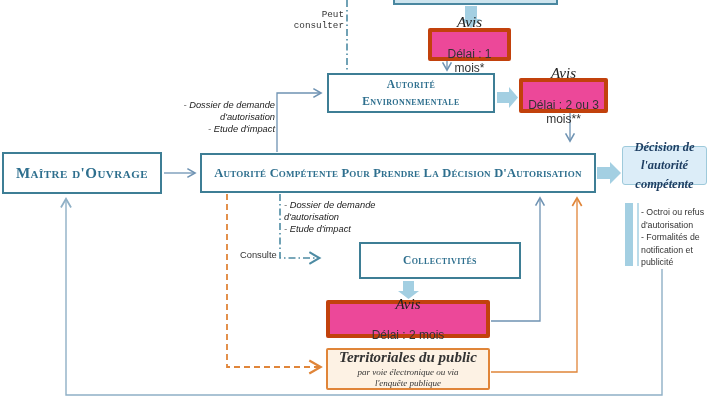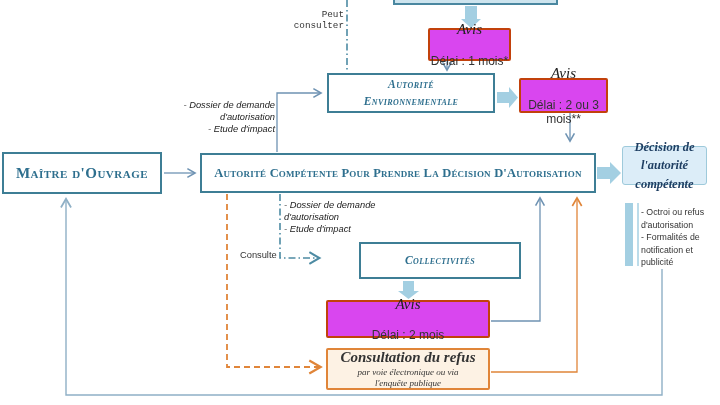--- a/index.html
+++ b/index.html
@@ -3,29 +3,29 @@
 <meta charset="utf-8">
 <style>
   html,body{margin:0;padding:0;background:#fff;}
   #canvas{position:relative;width:720px;height:405px;background:#fff;overflow:hidden;
           font-family:"Liberation Sans",sans-serif;}
   svg.connectors{position:absolute;left:0;top:0;width:720px;height:405px;}
 
   .box{position:absolute;box-sizing:border-box;display:flex;flex-direction:column;
        align-items:center;justify-content:center;text-align:center;}
   .box-teal{background:#ffffff;border:2px solid #3e7e95;}
-  .box-light{background:#d946ef;border:2px solid #c2410c;border-radius:2px;gap:14px;}
+  .box-light{background:#ec4899;border:4px solid #c2410c;border-radius:2px;gap:14px;}
   .box-decision{background:#dcedf8;border:1px solid #9ecadb;border-radius:3px;}
   .box-orange{background:#fdf2e4;border:2px solid #e08539;border-radius:2px;}
 
   .smallcaps{font-family:"Liberation Serif",serif;font-variant:small-caps;
              font-weight:bold;color:#2e6f8e;}
   .mo-label{font-size:15px;letter-spacing:.5px;}
   .ac-label{font-size:12.5px;letter-spacing:.2px;white-space:nowrap;}
-  .dual-label{font-size:11.5px;line-height:1.45;letter-spacing:.4px;font-style:italic;}
+  .dual-label{font-size:11.5px;line-height:1.45;letter-spacing:.4px;}
 
   .avis-title{font-family:"Liberation Serif",serif;font-style:italic;font-size:15px;
               color:#222;line-height:1.1;}
   .delay{font-size:12px;color:#333;margin-top:2px;}
 
   .decision-text{font-family:"Liberation Serif",serif;font-style:italic;font-size:12.5px;
                  color:#1f3f63;line-height:1.45;font-weight:bold;}
   .consult-title{font-family:"Liberation Serif",serif;font-style:italic;font-size:15px;
                  color:#333;font-weight:bold;line-height:1.1;}
   .consult-sub{font-family:"Liberation Serif",serif;font-style:italic;font-size:9px;
@@ -167,18 +167,18 @@
   <div class="box box-teal" style="left:327px;top:242px;width:162px;height:37px;margin-left:32px;">
     <span class="smallcaps dual-label">Collectivités</span>
   </div>
 
   <div class="box box-light" style="left:326px;top:300px;width:164px;height:38px;">
     <span class="avis-title">Avis</span>
     <span class="delay">Délai : 2 mois</span>
   </div>
 
   <div class="box box-orange" style="left:326px;top:348px;width:164px;height:42px;">
-    <span class="consult-title">Consultation du refus</span>
+    <span class="consult-title">Territoriales du public</span>
     <span class="consult-sub">par voie électronique ou via</span>
     <span class="consult-sub" style="margin-top:0;">l'enquête publique</span>
   </div>
 
 </div>
 
 </body></html>

